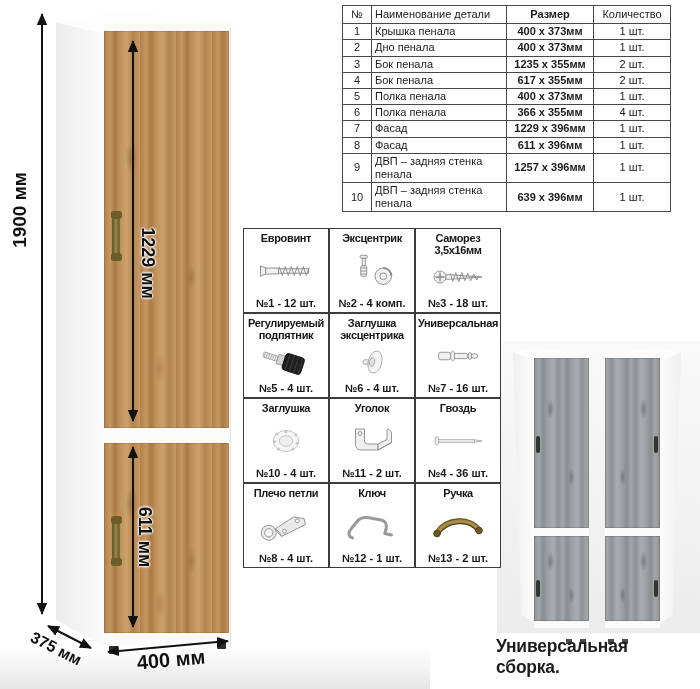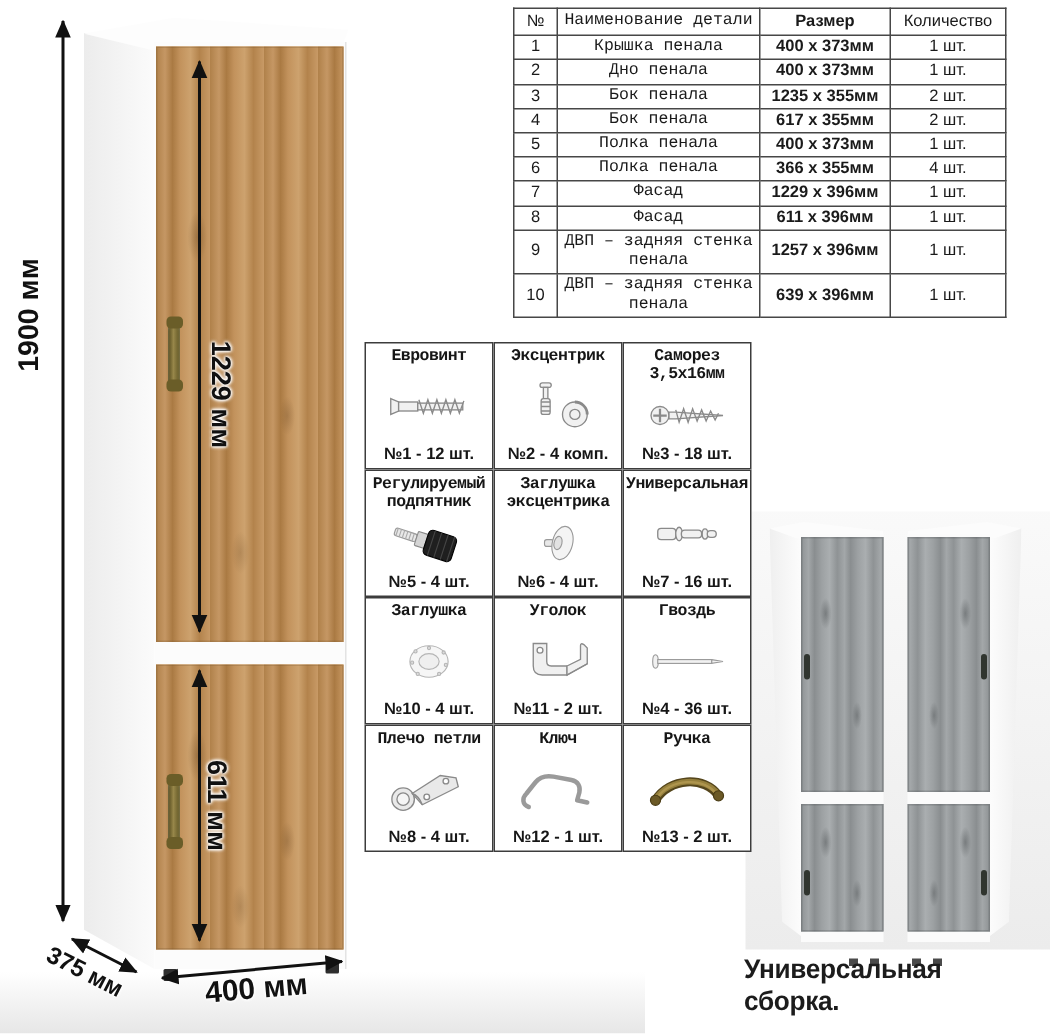--- a/index.html
+++ b/index.html
@@ -49,30 +49,30 @@
   #lbl-1229{left:147px;top:263px;font-size:18px;transform:translate(-50%,-50%) rotate(90deg);}
   #lbl-611{left:144px;top:537px;font-size:18px;transform:translate(-50%,-50%) rotate(90deg);}
   #lbl-375{left:56px;top:649px;font-size:16px;transform:translate(-50%,-50%) rotate(27deg);}
   #lbl-400{left:171px;top:660px;font-size:20px;transform:translate(-50%,-50%) rotate(-5deg);}
 
   
   #parts-table{position:absolute;left:342px;top:5px;border-collapse:collapse;font-size:11px;color:#1a1a1a;}
   #parts-table th,#parts-table td{border:1.4px solid #474747;padding:1px 3px;line-height:1.2;background:#fff;}
   #parts-table th{font-weight:normal;text-align:center;padding:2px 3px;}
   #parts-table .c0{width:22px;text-align:center;}
-  #parts-table .c1{width:128px;text-align:center;font-family:Liberation Mono, monospace;}
+  #parts-table .c1{width:128px;text-align:left;}
   #parts-table .c2{width:80px;text-align:center;font-weight:bold;}
   #parts-table .c3{width:70px;text-align:center;}
 
   
   #hardware-grid{position:absolute;left:243px;top:228px;display:grid;
     grid-template-columns:repeat(3,86px);grid-auto-rows:85px;}
   .hw-cell{border:1.2px solid #3c3c3c;background:#fff;display:flex;flex-direction:column;
     align-items:center;justify-content:space-between;padding:3px 1px;box-sizing:border-box;}
-  .hw-title{font-weight:bold;font-size:11px;letter-spacing:-0.35px;text-align:center;line-height:1.1;color:#161616;font-family:Liberation Mono, monospace;}
+  .hw-title{font-weight:bold;font-size:11px;letter-spacing:-0.35px;text-align:center;line-height:1.1;color:#161616;}
   .hw-icon{flex:1;display:flex;align-items:center;justify-content:center;width:100%;}
   .hw-icon svg{width:68px;height:36px;}
   .hw-count{font-weight:bold;font-size:11px;color:#161616;}
 
   
   .gcab{position:absolute;width:92px;height:292px;}
   #gcab-left{left:505px;top:345px;}
   #gcab-right{left:597px;top:345px;transform:scaleX(-1);}
   .g-side{position:absolute;left:8px;top:7px;width:21px;height:272px;
     background:linear-gradient(90deg,#efefef,#fcfcfc);

